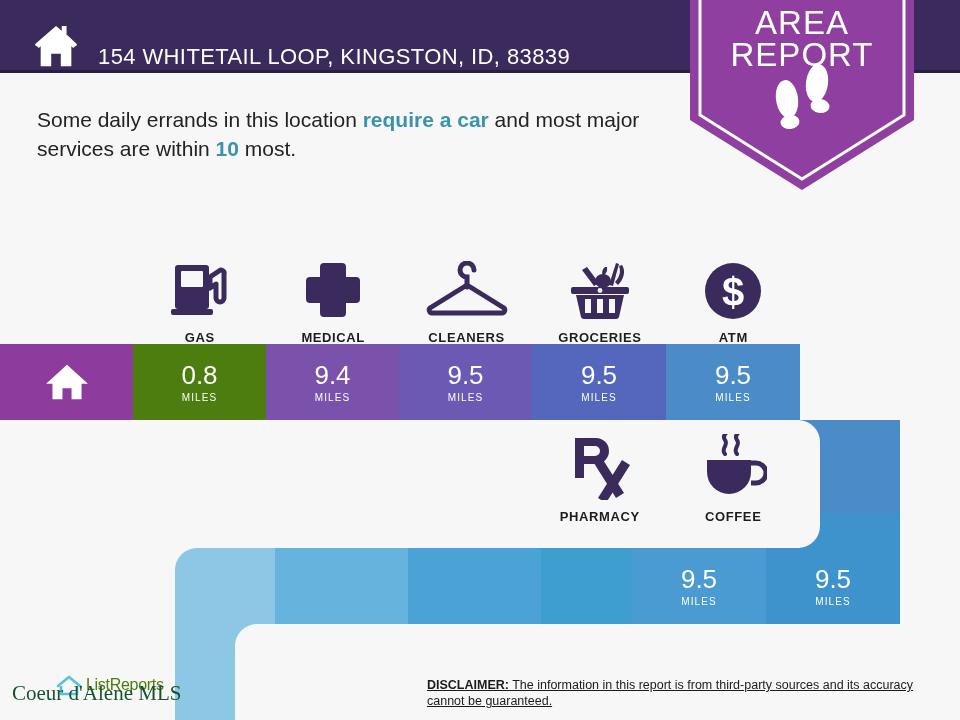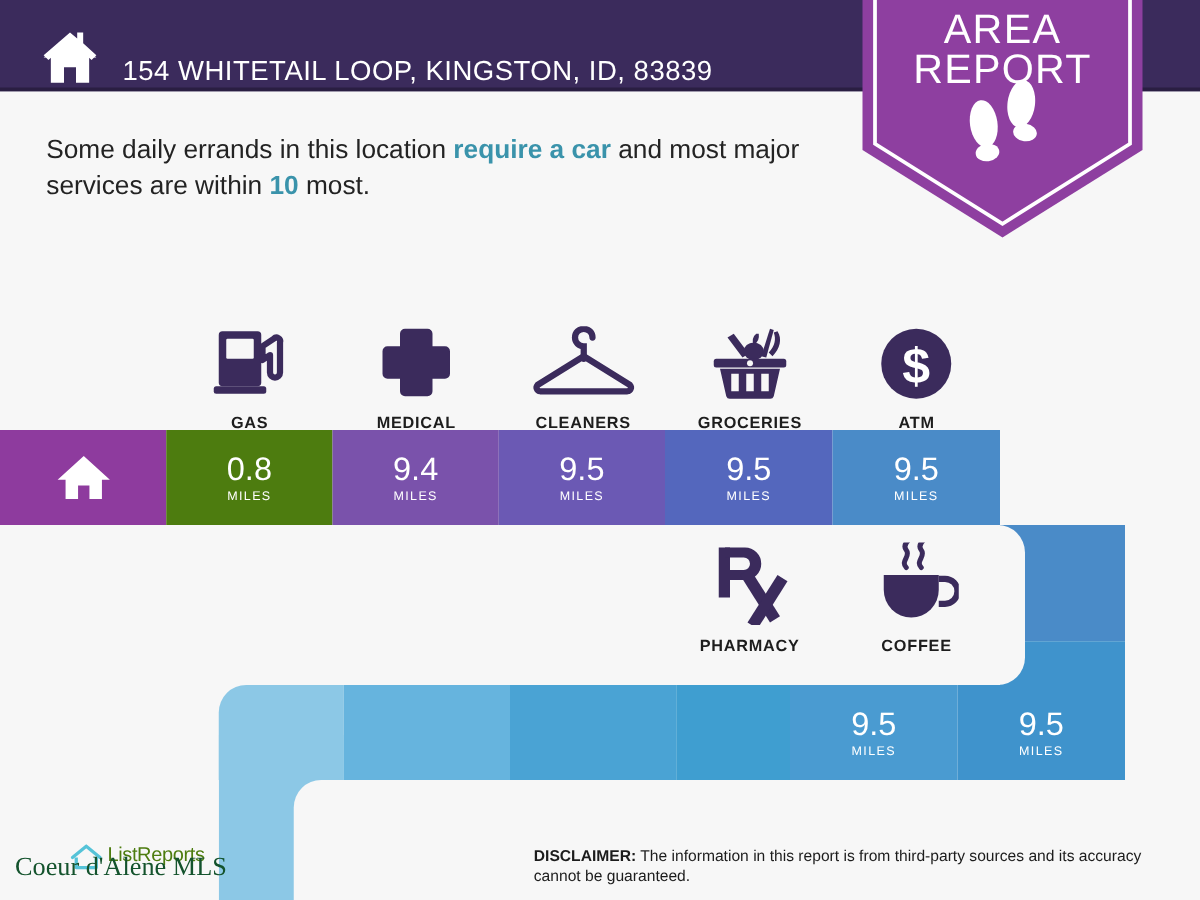--- a/index.html
+++ b/index.html
@@ -95,21 +95,21 @@
     background:#f7f7f7; border-radius:0 22px 22px 0;
   }
   .panel-bottom {
     position:absolute; left:235px; top:280px; width:725px; height:96px;
     background:#f7f7f7; border-radius:22px 0 0 0;
   }
 
   
   .disclaimer {
     position:absolute; left:427px; top:677px; width:500px;
-    font-size:12.5px; line-height:16px; color:#1c1c1c; z-index:9;
+    font-size:12.5px; line-height:16px; color:#1c1c1c; z-index:9;text-decoration:underline;
   }
   .disclaimer b { font-weight:bold; }
 
   .logos { position:absolute; left:8px; top:672px; width:250px; height:40px; z-index:9; }
   .lr-logo {
     position:absolute; left:48px; top:2px;
     display:flex; align-items:center; gap:4px;
   }
   .lr-text { font-size:16px; color:#4d7c0f; letter-spacing:-0.3px; }
   .mls-text {

